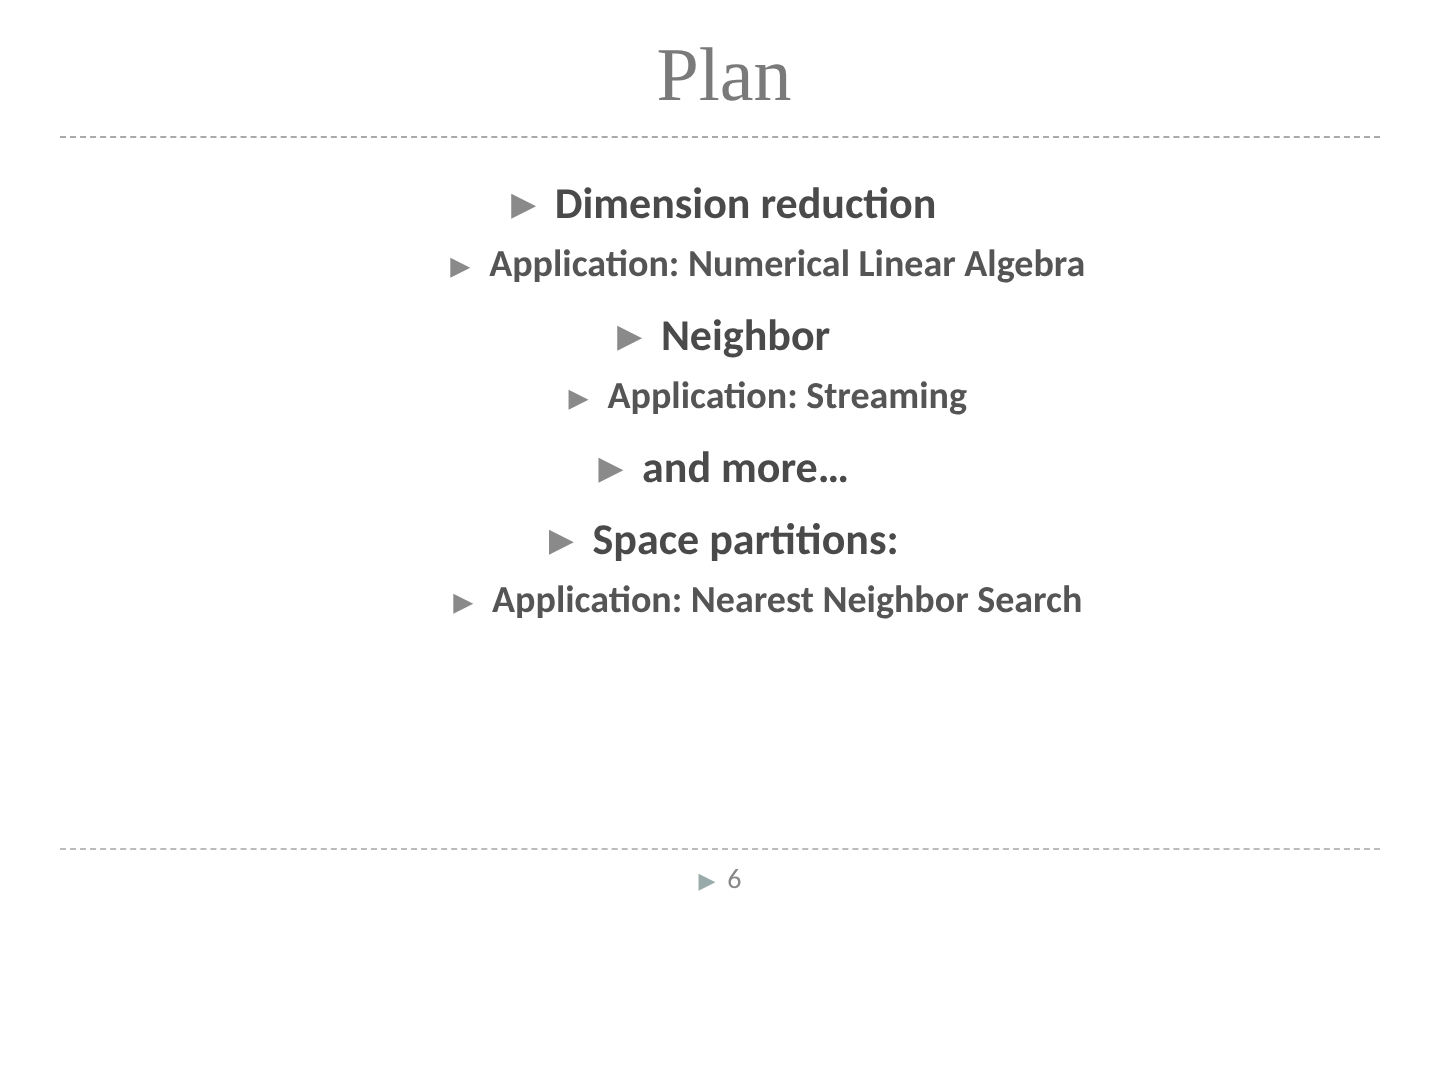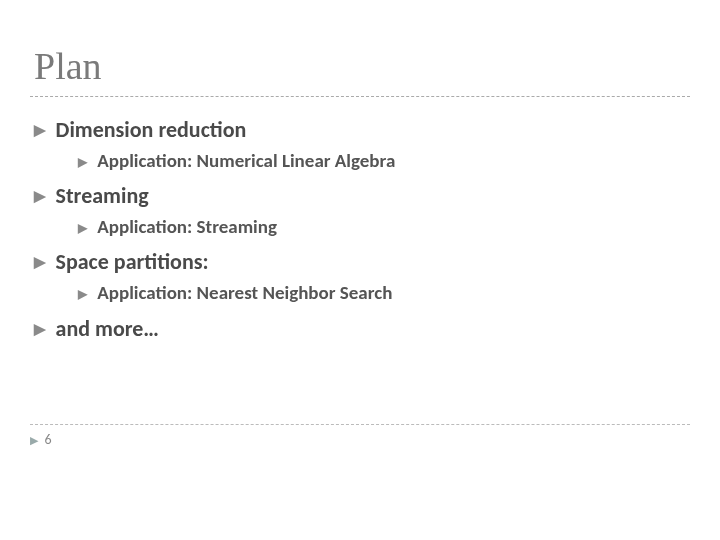--- a/index.html
+++ b/index.html
@@ -10,21 +10,22 @@
     background: #ffffff;
     font-family: Georgia, 'Times New Roman', serif;
     color: #555555;
     overflow: hidden;
   }
   .slide {
     position: relative;
     width: 720px;
     height: 472px;
     box-sizing: border-box;
-    padding: 44px 30px 0 30px;
+    padding: 16px 30px 0 30px;
+    text-align: center;
   }
   .title {
     font-size: 38px;
     font-weight: 400;
     color: #7a7a7a;
     margin: 0 0 8px 0;
     padding-left: 4px;
     font-family: Georgia, serif;
   }
   .title-rule {
@@ -98,37 +99,37 @@
   <ul class="outer">
     <li>
       <span class="bullet-big">▶</span><span>Dimension reduction</span>
       <ul class="inner">
         <li>
           <span class="bullet-small">▶</span><span>Application: Numerical Linear Algebra</span>
         </li>
       </ul>
     </li>
     <li>
-      <span class="bullet-big">▶</span><span>Streaming</span>
+      <span class="bullet-big">▶</span><span>Neighbor</span>
       <ul class="inner">
         <li>
           <span class="bullet-small">▶</span><span>Application: Streaming</span>
         </li>
       </ul>
+    </li>
+    <li>
+      <span class="bullet-big">▶</span><span>and more…</span>
     </li>
     <li>
       <span class="bullet-big">▶</span><span>Space partitions:</span>
       <ul class="inner">
         <li>
           <span class="bullet-small">▶</span><span>Application: Nearest Neighbor Search</span>
         </li>
       </ul>
-    </li>
-    <li>
-      <span class="bullet-big">▶</span><span>and more…</span>
     </li>
   </ul>
 
   <div class="footer">
     <hr class="footer-rule">
     <div class="page-num">
       <span class="page-marker">▶</span><span>6</span>
     </div>
   </div>
 </div>

